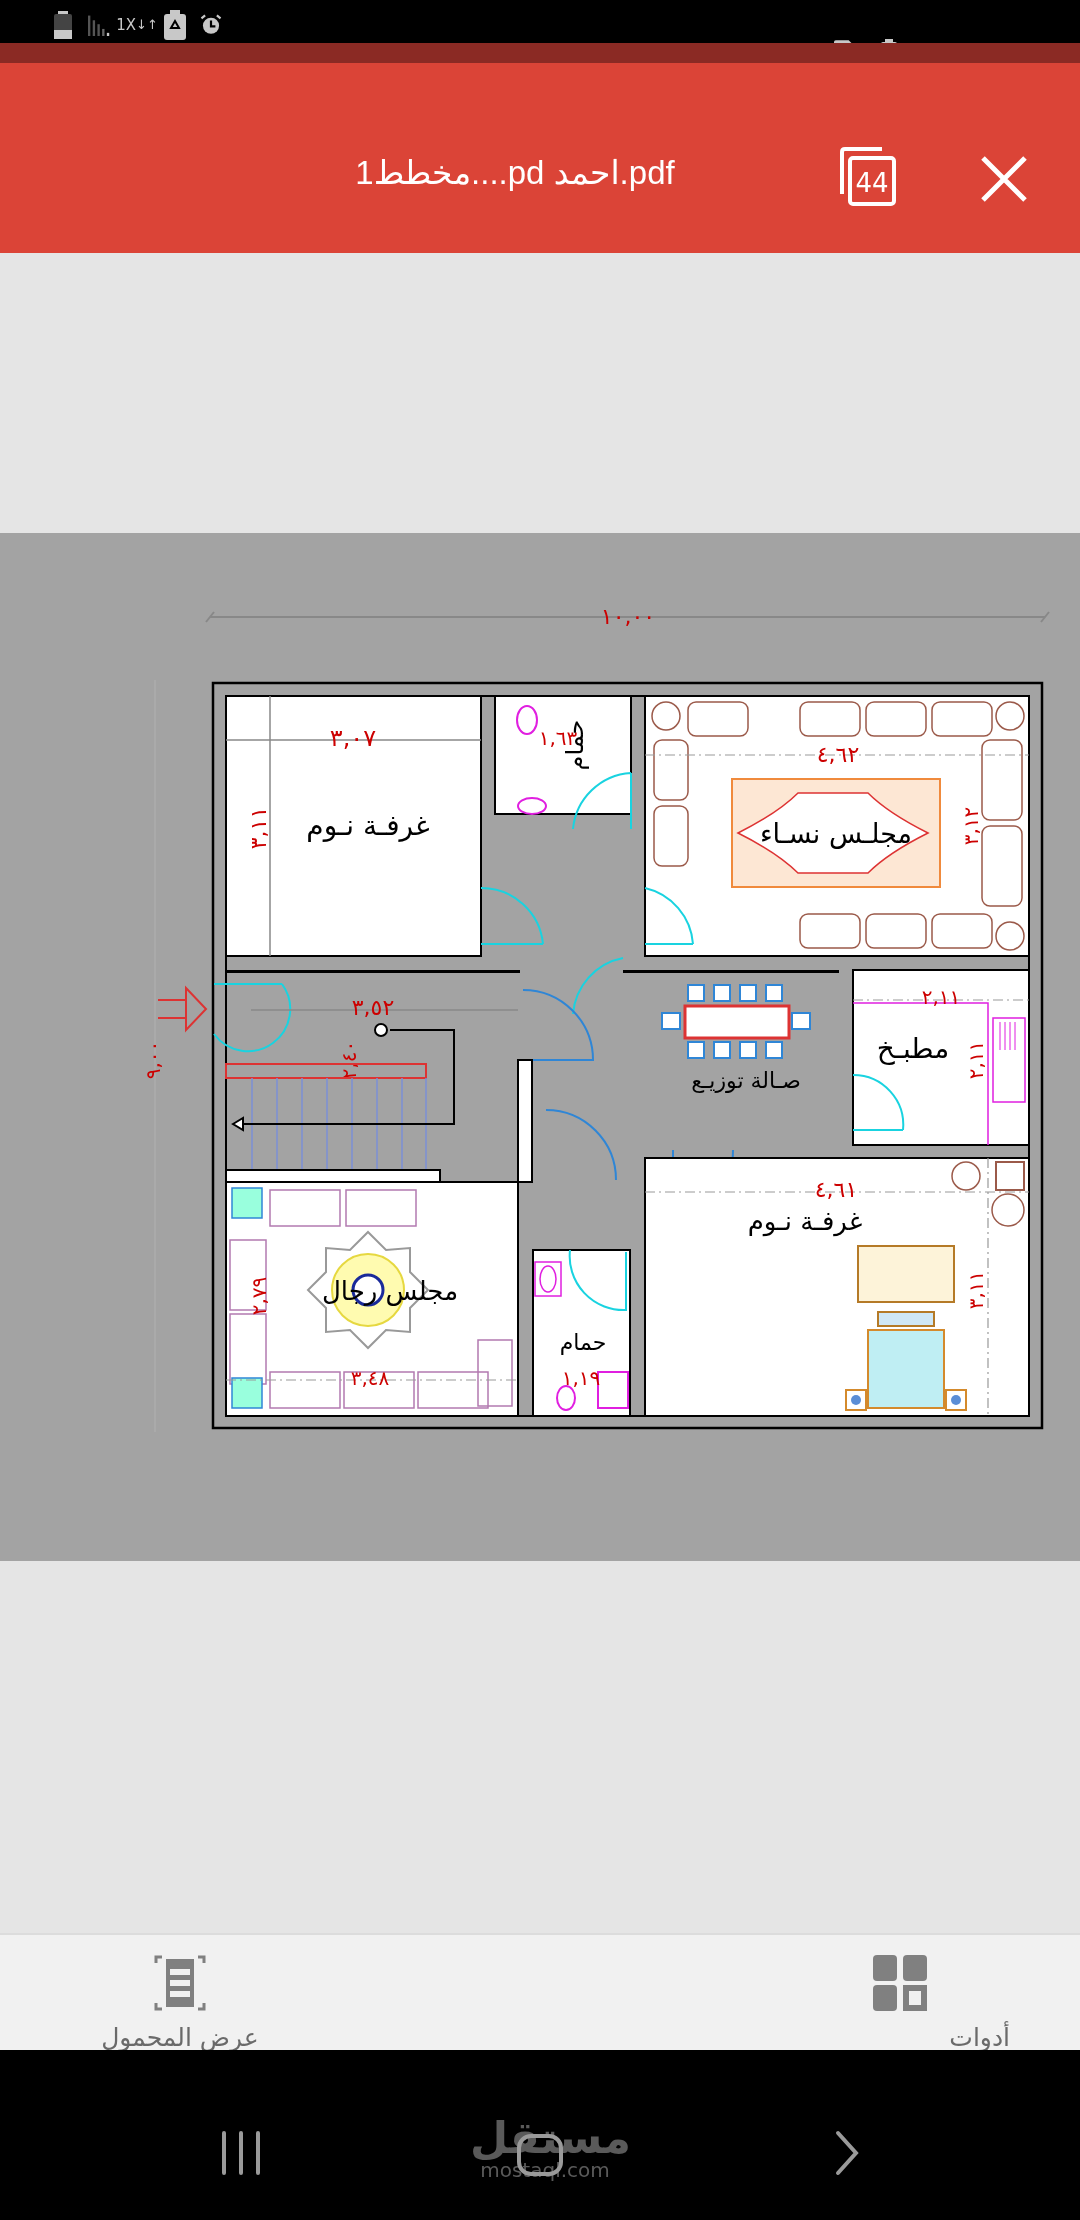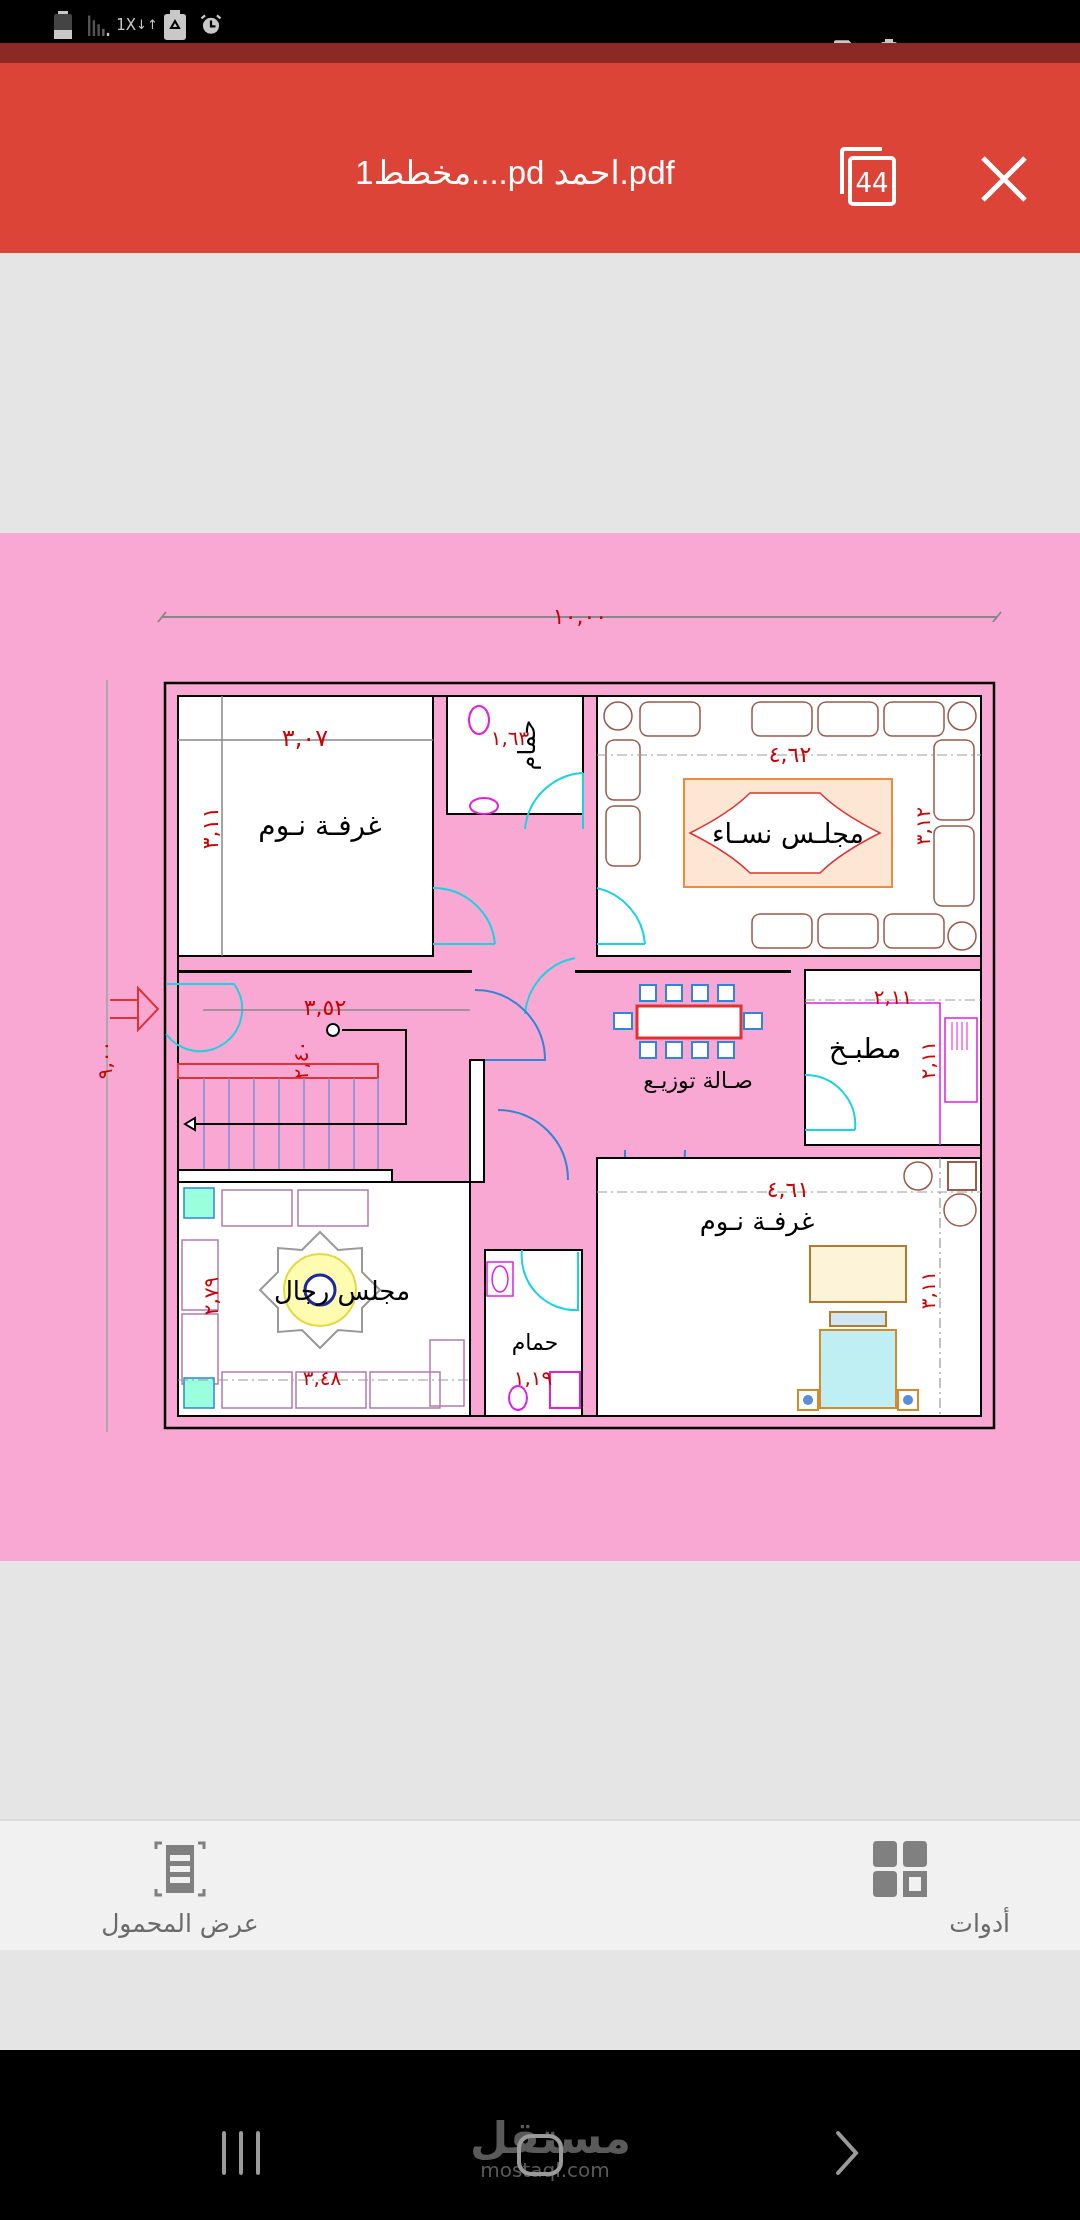--- a/index.html
+++ b/index.html
@@ -8,23 +8,23 @@
   .statusbar .sb-left { position:absolute; left:52px; top:12px; display:flex; gap:14px; align-items:center; }
   .statusbar .sb-right { position:absolute; right:52px; top:10px; display:flex; gap:22px; align-items:center; }
   .sb-icon { width:22px; height:26px; display:flex; align-items:center; justify-content:center; color:#c8c8c8; font-size:14px; }
   .sb-time { color:#d8d8d8; font-size:33px; font-family:Liberation Sans, sans-serif;margin-top:48px; }
   .appbar { position:absolute; left:0; top:43px; width:1080px; height:210px; background:#db4437; }
   .appbar .shade { position:absolute; left:0; top:0; width:1080px; height:20px; background:#8b2a24; }
   .appbar .title { position:absolute; left:300px; top:110px; width:430px; text-align:center; color:#fff; font-size:33px; font-family:"Liberation Sans", sans-serif; direction:ltr; }
   .appbar .pages-btn { position:absolute; left:838px; top:103px; width:62px; height:62px; }
   .appbar .close-btn { position:absolute; left:980px; top:112px; width:48px; height:48px; }
   .gray-top { position:absolute; left:0; top:253px; width:1080px; height:280px; background:#e5e5e5; }
-  .page { position:absolute; left:0; top:533px; width:1080px; height:1028px; background:#f9a8d4; }
+  .page { position:absolute; left:0; top:533px; width:1080px; height:1028px; background:#a3a3a3;padding-left:48px; }
   .gray-bottom { position:absolute; left:0; top:1561px; width:1080px; height:358px; background:#e5e5e5; }
-  .bottombar { position:absolute; left:0; top:1819px; width:1080px; height:131px; background:#f1f1f1; border-top:2px solid #dcdcdc;padding-left:21px; }
+  .bottombar { position:absolute; left:0; top:1933px; width:1080px; height:131px; background:#f1f1f1; border-top:2px solid #dcdcdc;padding-left:21px; }
   .bb-item { position:absolute; top:18px; width:220px; text-align:center; }
   .bb-item .bb-icon { width:60px; height:60px; margin:0 auto; }
   .bb-item .bb-label { margin-top:10px; color:#6a6a6a; font-size:25px; font-family:"DejaVu Sans", sans-serif; }
   .navbar { position:absolute; left:0; top:2050px; width:1080px; height:170px; background:#000; }
   .nav-btn { position:absolute; top:80px; }
   .watermark { position:absolute; left:470px; top:66px; width:150px; text-align:center; color:#5a5a5a; }
   .watermark .wm-ar { font-size:44px; font-weight:bold; line-height:44px; }
   .watermark .wm-en { font-size:20px; line-height:20px; }
   svg text { font-family:"DejaVu Sans", sans-serif; }
 </style>

